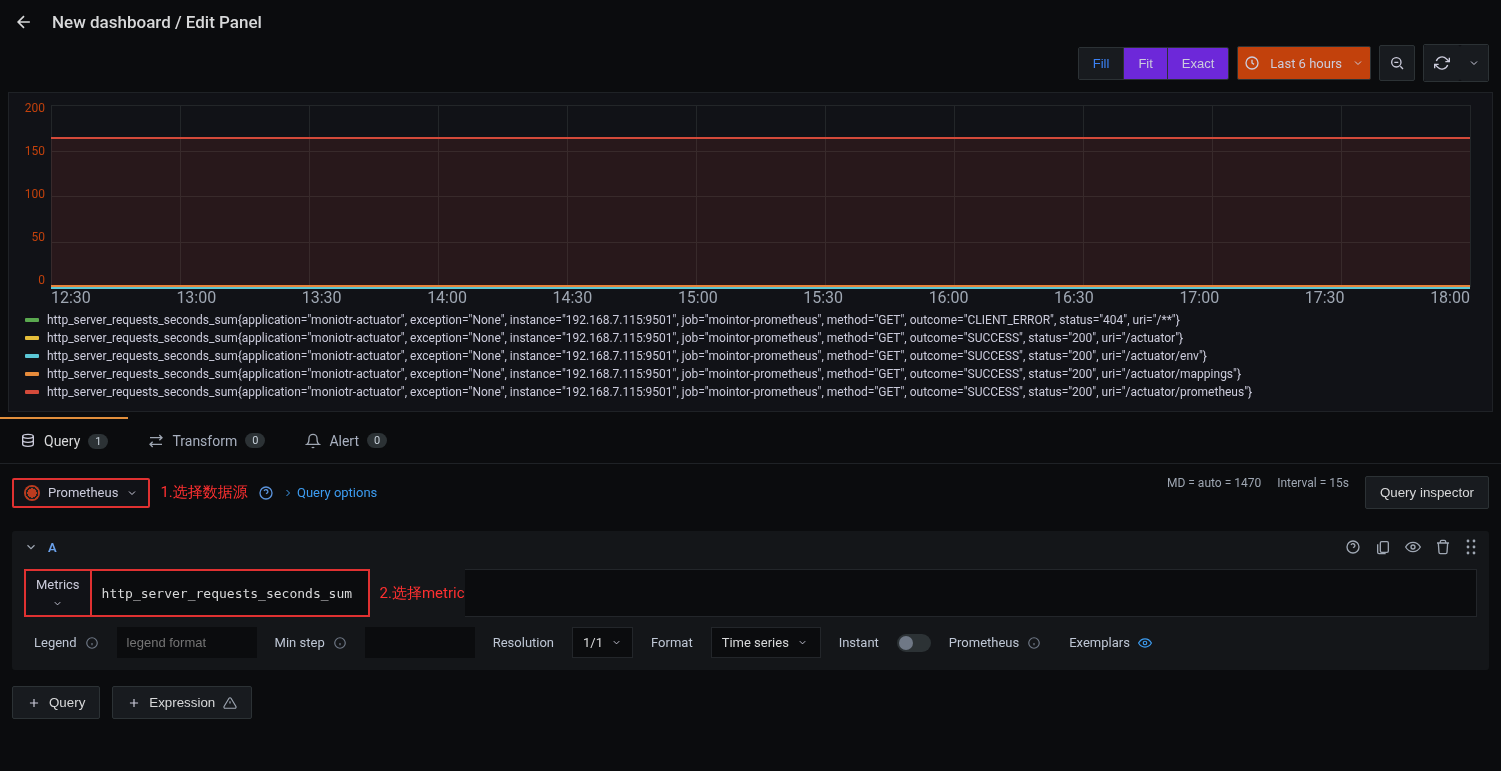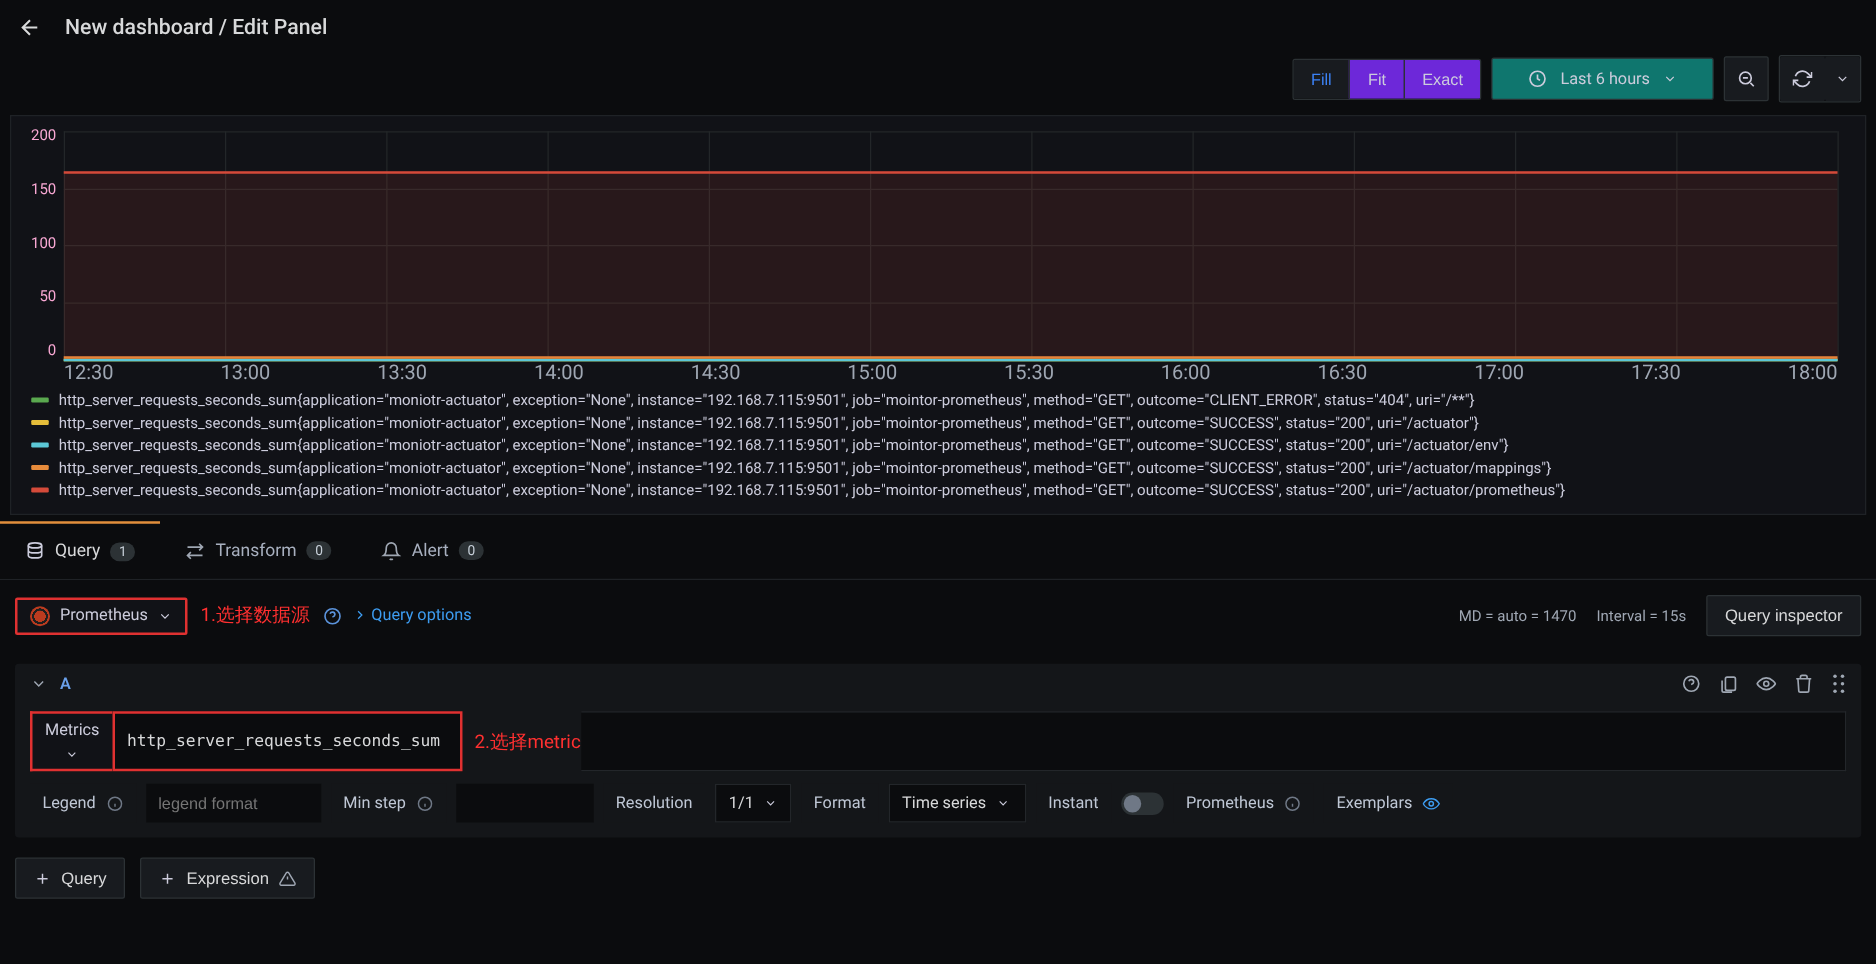--- a/index.html
+++ b/index.html
@@ -43,23 +43,23 @@
 .btn-group .btn + .btn { border-left: 1px solid #2c3235; }
 .btn-icon {
   background: #181b1f;
   border: 1px solid #2c3235;
   width: 36px; height: 36px;
   display: flex; align-items: center; justify-content: center;
   cursor: pointer;
   border-radius: 2px;
 }
 .time-picker {
-  background: #0f766e;
+  background: #c2410c;
   border: 1px solid #2c3235;
-  padding: 8px 28px;
+  padding: 8px 6px;
   display: flex;
   align-items: center;
   gap: 10px;
   cursor: pointer;
   border-radius: 2px;
   text-align: right;
 }
 .panel-container {
   margin: 0 8px;
   background: #111217;
@@ -80,21 +80,21 @@
 .y-axis {
   position: absolute;
   left: -16px;
   top: 0;
   bottom: 14px;
   width: 30px;
   display: flex;
   flex-direction: column;
   justify-content: space-between;
   font-size: 12px;
-  color: #f9a8d4;
+  color: #c2410c;
   text-align: right;
 }
 .plot {
   position: absolute;
   left: 20px;
   right: 0;
   top: 4px;
   bottom: 14px;
   border: 0;
 }
@@ -188,21 +188,21 @@
   gap: 8px;
   border: 2px solid #e03131;
   padding: 5px 10px;
   border-radius: 2px;
   background: #111217;
   cursor: pointer;
 }
 .ds-select .icon-ring { width: 16px; height: 16px; border-radius: 50%; background: radial-gradient(circle, #bb3b1f 40%, #1f1f1f 41% 55%, #bb3b1f 56%); }
 .red-annot { color: #ff3030; font-size: 15px; }
 .link { color: #3d9cf0; cursor: pointer; }
-.meta-right { display: flex; align-items: center; gap: 16px; color: #9fa7b3; font-size: 12px; }
+.meta-right { display: flex; gap: 16px; color: #9fa7b3; font-size: 12px; }
 .inspector-btn {
   background: #181b1f;
   border: 1px solid #2c3235;
   padding: 8px 14px;
   color: #d8d9da;
   font-weight: 500;
   cursor: pointer;
   border-radius: 2px;
 }
 .query-block {

